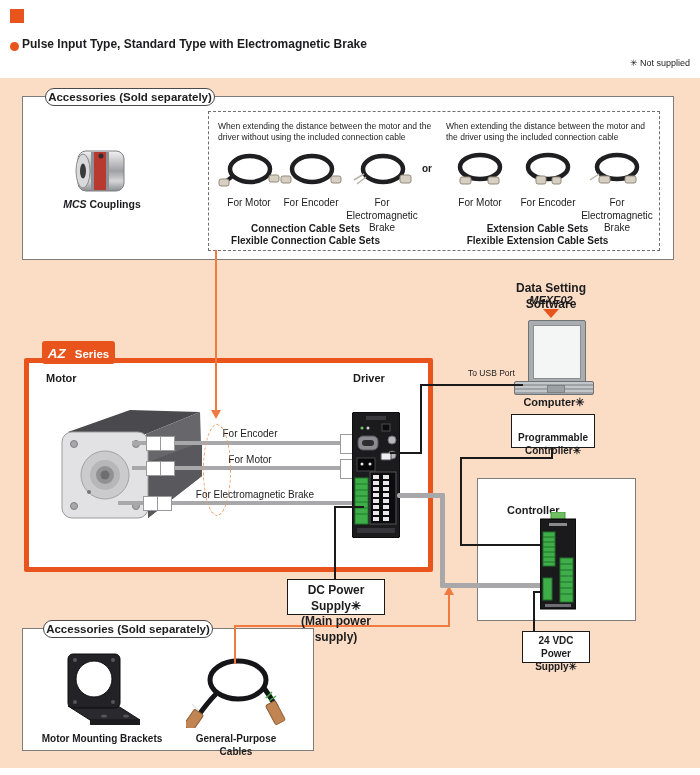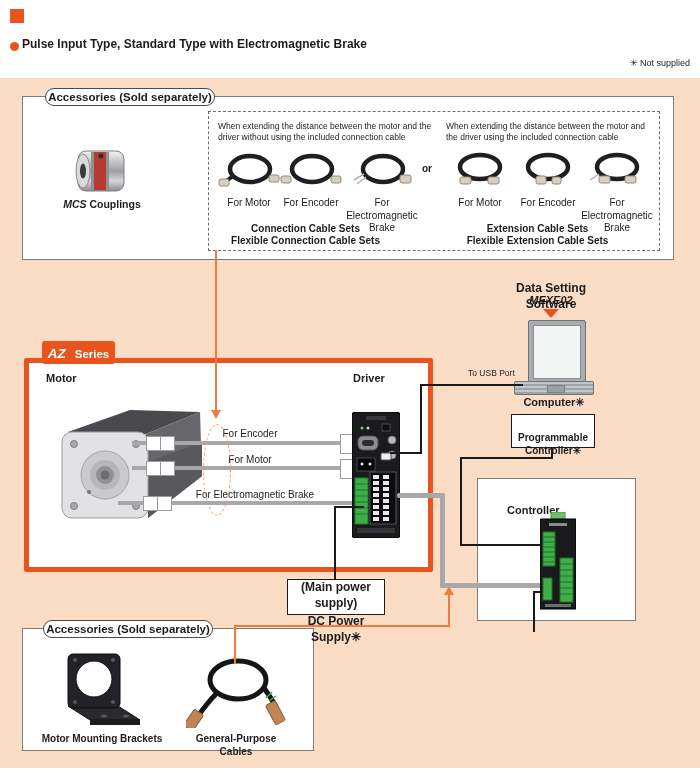--- a/index.html
+++ b/index.html
@@ -292,26 +292,30 @@
         <line x1="20" y1="76" x2="33" y2="76"></line>
           <line x1="20" y1="82" x2="33" y2="82"></line>
       </g>
       <rect x="3" y="66" width="9" height="22" fill="#3fae49" stroke="#20722b"></rect>
       <rect x="5" y="92" width="26" height="3" fill="#6e6e72"></rect>
     </svg>
   </div>
 
   <div class="abs vline-k" style="left:533px;top:591px;height:41px;z-index:4;"></div>
   <div class="abs hline-k" style="left:533px;top:591px;width:16px;z-index:4;"></div>
+  <div class="abs blackbox" style="left:522px;top:631px;width:66px;height:30px;z-index:5;">
+    <div class="bold10" style="margin-top:2px;">24 VDC Power</div>
+    <div class="bold10">Supply✳</div>
+  </div>
 
   <div class="abs hline-k" style="left:334px;top:506px;width:30px;z-index:4;"></div>
   <div class="abs vline-k" style="left:334px;top:506px;height:74px;z-index:4;"></div>
   <div class="abs blackbox" style="left:287px;top:579px;width:96px;height:34px;z-index:5;">
+    <div class="bold105" style="margin-top:3px;">DC Power Supply✳</div>
     <div class="bold105">(Main power supply)</div>
-    <div class="bold105" style="margin-top:3px;">DC Power Supply✳</div>
   </div>
 
   <div class="abs vline-o" style="left:234px;top:626px;height:38px;z-index:5;"></div>
   <div class="abs hline-o" style="left:234px;top:625px;width:216px;z-index:3;"></div>
   <div class="abs vline-o" style="left:448px;top:594px;height:33px;z-index:3;"></div>
   <div class="abs tri-up" style="left:444px;top:586px;z-index:3;"></div>
 
   <div class="abs whitebox" style="left:22px;top:628px;width:290px;height:121px;"></div>
   <div class="abs pill" style="left:43px;top:620px;width:168px;height:16px;">Accessories (Sold separately)</div>
 

